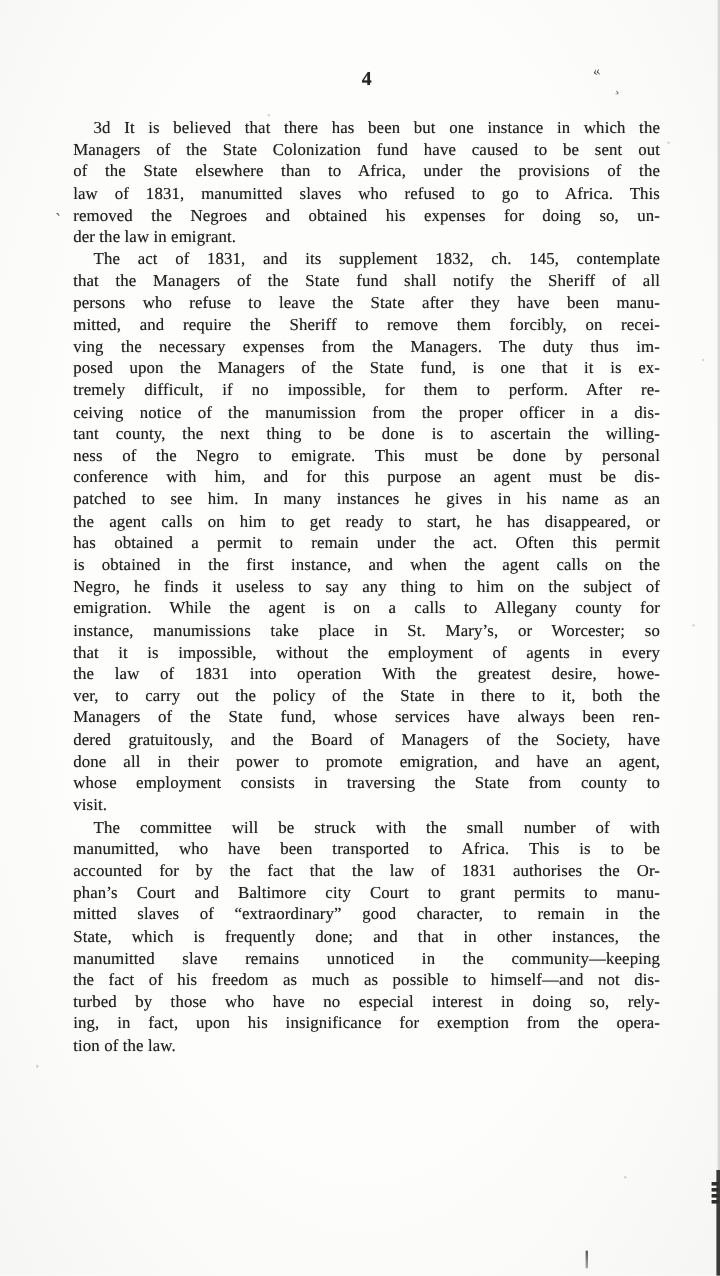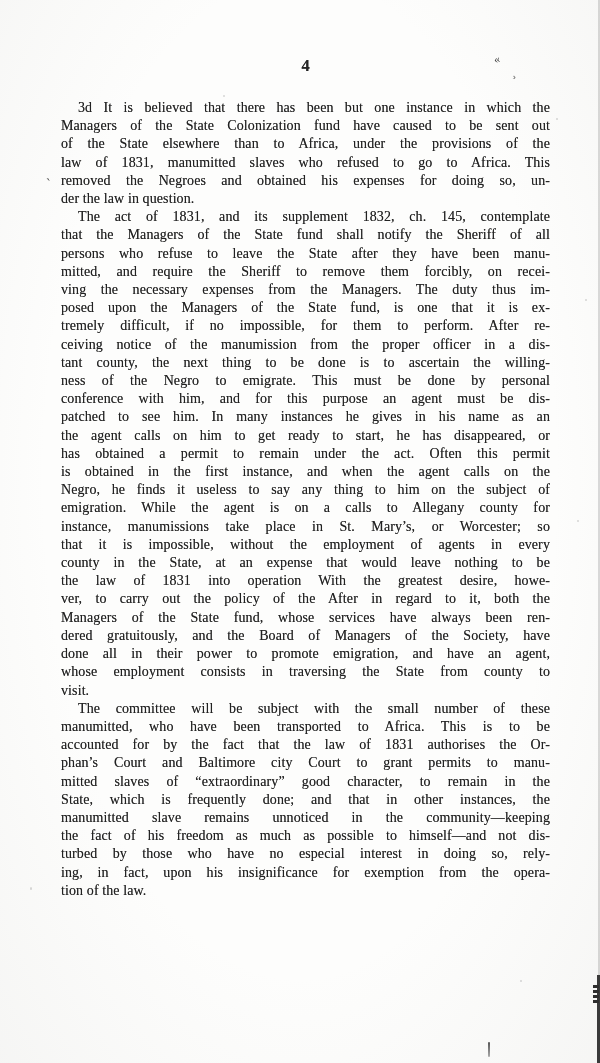--- a/index.html
+++ b/index.html
@@ -79,21 +79,21 @@
 
   <div class="page-number">4</div>
 
   <div class="page-body">
       <div class="para">
         <div class="line indent">3d  It is believed that there has been but one instance in which the</div>
         <div class="line">Managers of the State Colonization fund have caused to be sent out</div>
         <div class="line">of the State elsewhere than to Africa, under the provisions of the</div>
         <div class="line">law of 1831, manumitted slaves who refused to go to Africa.  This</div>
         <div class="line">removed the Negroes and obtained his expenses for doing so, un-</div>
-        <div class="line last">der the law in question.</div>
+        <div class="line last">der the law in emigrant.</div>
       </div>
       <div class="para">
         <div class="line indent">The act of 1831, and its supplement 1832, ch. 145, contemplate</div>
         <div class="line">that the Managers of the State fund shall notify the Sheriff of all</div>
         <div class="line">persons who refuse to leave the State after they have been manu-</div>
         <div class="line">mitted, and require the Sheriff to remove them forcibly, on recei-</div>
         <div class="line">ving the necessary expenses from the Managers.  The duty thus im-</div>
         <div class="line">posed upon the Managers of the State fund, is one that it is ex-</div>
         <div class="line">tremely difficult, if no impossible, for them to perform.  After re-</div>
         <div class="line">ceiving notice of the manumission from the proper officer in a dis-</div>
@@ -101,31 +101,30 @@
         <div class="line">ness of the Negro to emigrate.  This must be done by personal</div>
         <div class="line">conference with him, and for this purpose an agent must be dis-</div>
         <div class="line">patched to see him.  In many instances he gives in his name as an</div>
         <div class="line">the agent calls on him to get ready to start, he has disappeared, or</div>
         <div class="line">has obtained a permit to remain under the act.  Often this permit</div>
         <div class="line">is obtained in the first instance, and when the agent calls on the</div>
         <div class="line">Negro, he finds it useless to say any thing to him on the subject of</div>
         <div class="line">emigration.  While the agent is on a calls to Allegany county for</div>
         <div class="line">instance, manumissions take place in St. Mary’s, or Worcester; so</div>
         <div class="line">that it is impossible, without the employment of agents in every</div>
-        <div class="line">county in the State, at an expense that would leave nothing to be</div>
         <div class="line">the law of 1831 into operation   With the greatest desire, howe-</div>
-        <div class="line">ver, to carry out the policy of the After in regard to it, both the</div>
+        <div class="line">ver, to carry out the policy of the State in there to it, both the</div>
         <div class="line">Managers of the State fund, whose services have always been ren-</div>
         <div class="line">dered gratuitously, and the Board of Managers of the Society, have</div>
         <div class="line">done all in their power to promote emigration, and have an agent,</div>
         <div class="line">whose employment consists in traversing the State from county to</div>
         <div class="line last">visit.</div>
       </div>
       <div class="para">
-        <div class="line indent">The committee will be subject with the small number of these</div>
+        <div class="line indent">The committee will be struck with the small number of with</div>
         <div class="line">manumitted, who have been transported to Africa.  This is to be</div>
         <div class="line">accounted for by the fact that the law of 1831 authorises the Or-</div>
         <div class="line">phan’s Court and Baltimore city Court to grant permits to manu-</div>
         <div class="line">mitted slaves of “extraordinary” good character, to remain in the</div>
         <div class="line">State, which is frequently done; and that in other instances, the</div>
         <div class="line">manumitted slave remains unnoticed in the community—keeping</div>
         <div class="line">the fact of his freedom as much as possible to himself—and not dis-</div>
         <div class="line">turbed by those who have no especial interest in doing so, rely-</div>
         <div class="line">ing, in fact, upon his insignificance for exemption from the opera-</div>
         <div class="line last">tion of the law.</div>

